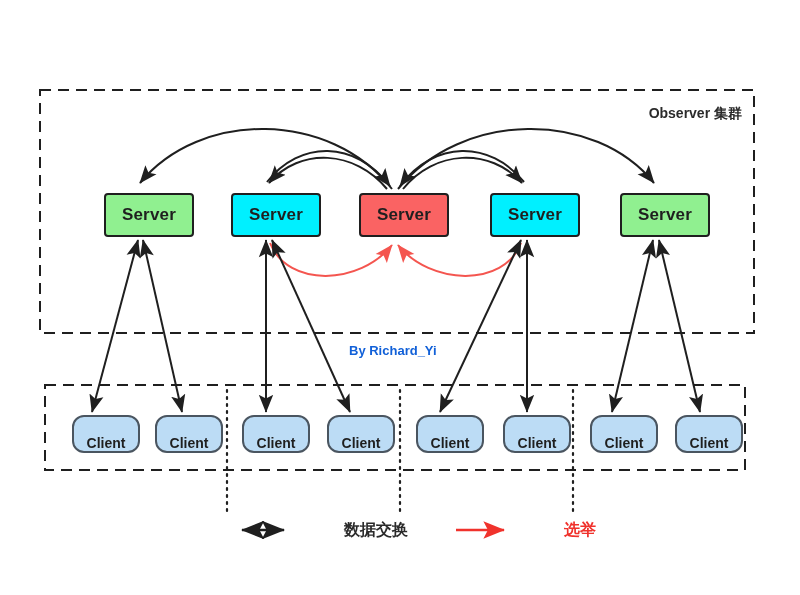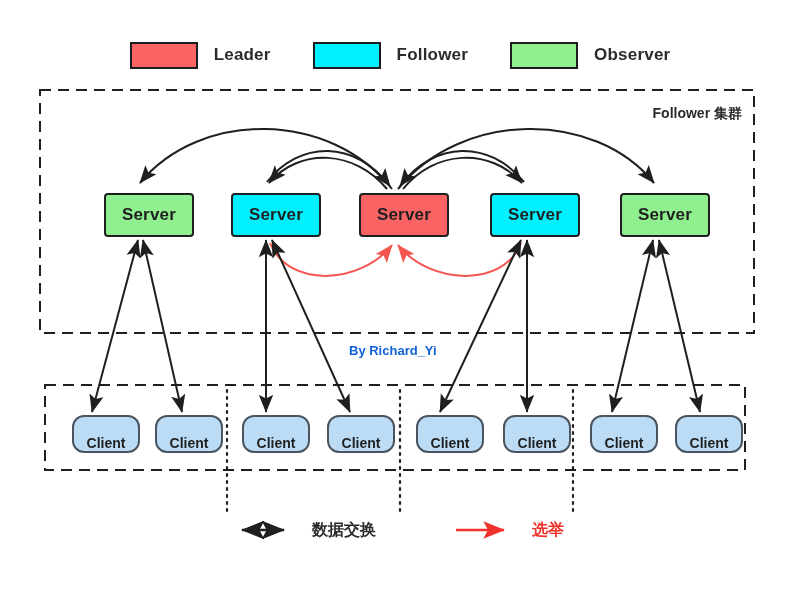--- a/index.html
+++ b/index.html
@@ -124,51 +124,38 @@
     left: 0;
     top: 513px;
     width: 800px;
     height: 34px;
   }
   .lb-item {
     position: absolute;
     display: flex;
     align-items: center;
     height: 34px;
+    gap: 32px;
   }
   .lb-item.exchange { left: 232px; }
   .lb-item.election { left: 452px; }
   .lb-text {
     font-size: 16px;
     font-weight: bold;
     color: #2b2b2b;
     margin-left: 18px;
     white-space: nowrap;
   }
   .lb-text.red { color: #f0322c; }
 </style>
 </head>
 <body>
 
 <div id="stage">
 
-  <div class="legend-top">
-    <div class="legend-entry">
-      <span class="legend-swatch" id="sw0" style="background: rgb(250, 99, 99);"></span>
-      <span class="legend-label">Leader</span>
-    </div>
-    <div class="legend-entry">
-      <span class="legend-swatch" id="sw1" style="background: rgb(0, 240, 255);"></span>
-      <span class="legend-label">Follower</span>
-    </div>
-    <div class="legend-entry">
-      <span class="legend-swatch" id="sw2" style="background: rgb(144, 240, 144);"></span>
-      <span class="legend-label">Observer</span>
-    </div>
-  </div>
 
   <svg class="layer" viewBox="0 0 800 595" xmlns="http://www.w3.org/2000/svg">
     <defs>
       <marker id="ah-black" markerWidth="11" markerHeight="11" refX="8.6" refY="4" orient="auto" markerUnits="strokeWidth">
         <path d="M0,0.4 L9,4 L0,7.6 L1.9,4 Z" fill="#1f1f1f"></path>
       </marker>
       <marker id="ah-black-start" markerWidth="11" markerHeight="11" refX="0.4" refY="4" orient="auto" markerUnits="strokeWidth">
         <path d="M9,0.4 L0,4 L9,7.6 L7.1,4 Z" fill="#1f1f1f"></path>
       </marker>
       <marker id="ah-red" markerWidth="11" markerHeight="11" refX="8.6" refY="4" orient="auto" markerUnits="strokeWidth">
@@ -248,21 +235,21 @@
       <span>Client</span>
     </div>
     <div class="client-box" id="cli6" style="left: 581px; top: 415px; background: rgb(188, 220, 245);">
       <span>Client</span>
     </div>
     <div class="client-box" id="cli7" style="left: 666px; top: 415px; background: rgb(188, 220, 245);">
       <span>Client</span>
     </div>
   </div>
 
-  <div class="cluster-label">Follower 集群</div>
+  <div class="cluster-label">Observer 集群</div>
 
   <div class="watermark">By Richard_Yi</div>
 
   <div class="legend-bottom">
     <div class="lb-item exchange">
       <svg width="62" height="18" viewBox="0 0 62 18">
         <defs>
           <marker id="lb-e" markerWidth="11" markerHeight="11" refX="8.6" refY="4" orient="auto" markerUnits="strokeWidth">
             <path d="M0,0.4 L9,4 L0,7.6 L1.9,4 Z" fill="#1f1f1f"></path>
           </marker>

